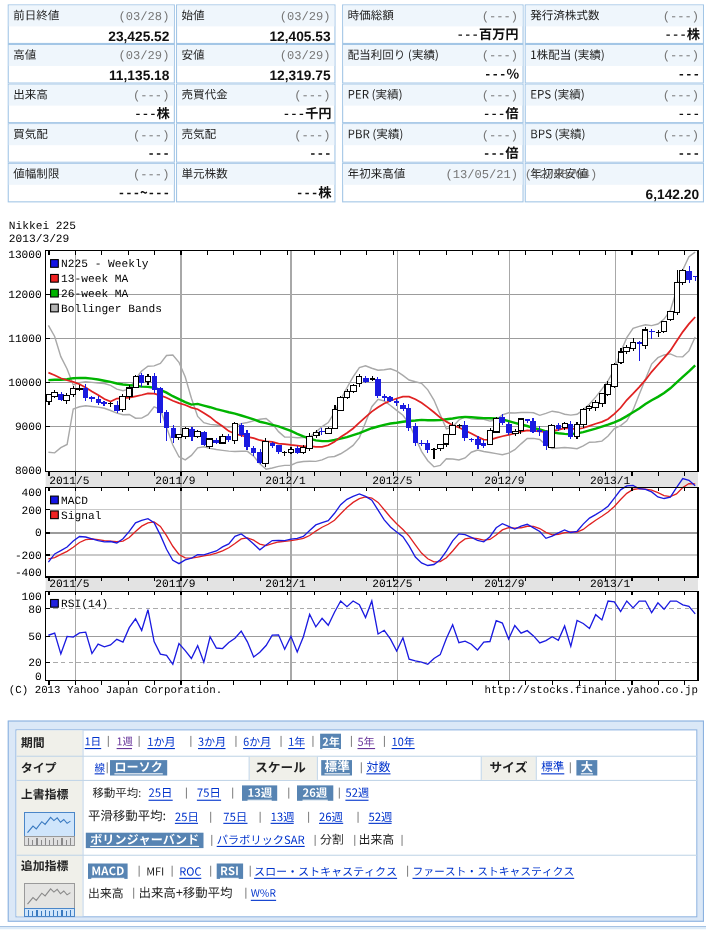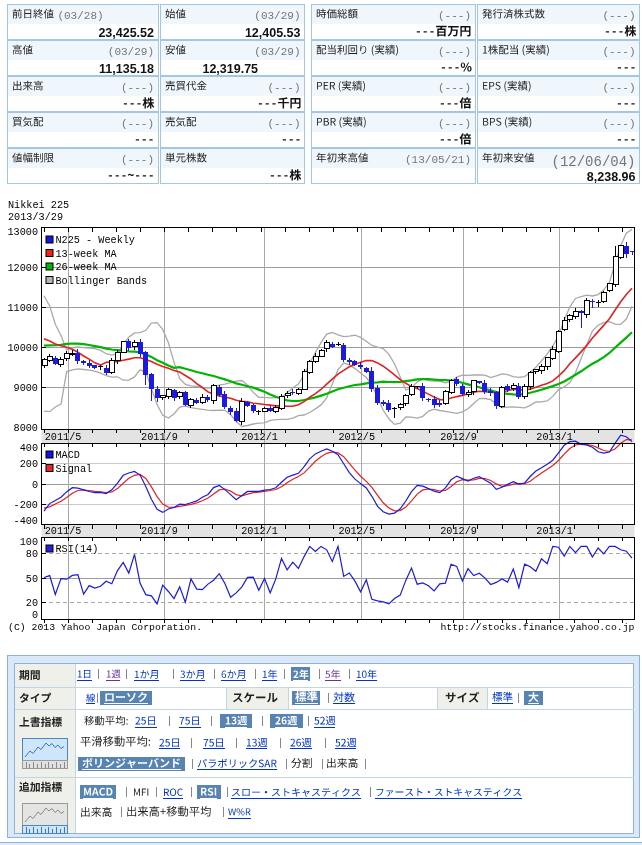--- a/index.html
+++ b/index.html
@@ -1,19 +1,19 @@
 <!DOCTYPE html>
 <html><head><meta charset="utf-8"><style>html,body{margin:0;padding:0;background:#fff;width:642px;height:845px;overflow:hidden;font-family:"Liberation Sans",sans-serif}*{box-sizing:content-box}</style></head><body>
 <div style="position:relative;width:642px;height:845px">
     <div style="position:absolute;left:7px;top:4px;width:151.5px;height:36px;border:1px solid #a3c6e6;background:#fff;box-sizing:border-box"></div>
     <div style="position:absolute;left:8px;top:5px;width:149.5px;height:19px;background:#eff6fc"></div>
     <svg style="position:absolute;left:10.5px;top:5.4px;overflow:visible" width="44" height="17">
       <path transform="translate(1,12.6)" d="M6.3 -5.4V-1.1H7.1V-5.4ZM8.5 -5.7V-0.1C8.5 0 8.4 0.1 8.3 0.1C8.1 0.1 7.5 0.1 6.9 0C7 0.3 7.1 0.6 7.2 0.8C8 0.8 8.5 0.8 8.8 0.7C9.1 0.5 9.3 0.3 9.3 -0.1V-5.7ZM7.6 -8.9C7.4 -8.4 7 -7.7 6.6 -7.2H3.5L4 -7.4C3.8 -7.8 3.3 -8.4 2.9 -8.8L2.2 -8.6C2.6 -8.1 3 -7.6 3.2 -7.2H0.6V-6.4H9.9V-7.2H7.5C7.8 -7.6 8.1 -8.1 8.4 -8.6ZM4.3 -3.2V-2.1H2V-3.2ZM4.3 -3.8H2V-4.8H4.3ZM1.2 -5.5V0.8H2V-1.5H4.3V-0.1C4.3 0.1 4.3 0.1 4.1 0.1C4 0.1 3.5 0.1 3 0.1C3.1 0.3 3.2 0.6 3.2 0.8C3.9 0.8 4.4 0.8 4.7 0.7C5 0.5 5.1 0.3 5.1 -0.1V-5.5Z M13.2 -3.7H18.4V-0.7H13.2ZM13.2 -4.5V-7.3H18.4V-4.5ZM12.3 -8.1V0.7H13.2V0H18.4V0.7H19.2V-8.1Z M26.9 -2.8C27.7 -2.5 28.6 -1.9 29.1 -1.6L29.5 -2.1C29 -2.5 28.1 -3 27.4 -3.3ZM25.8 -0.8C27.2 -0.4 28.9 0.3 29.9 0.9L30.3 0.3C29.4 -0.3 27.6 -1 26.2 -1.3ZM24.1 -2.7C24.4 -2.1 24.7 -1.3 24.8 -0.8L25.4 -1C25.3 -1.5 25 -2.3 24.7 -2.9ZM22 -2.8C21.8 -1.9 21.6 -1 21.3 -0.3C21.4 -0.3 21.7 -0.1 21.9 -0C22.2 -0.7 22.5 -1.7 22.6 -2.7ZM27 -7H29.4C29 -6.4 28.6 -5.9 28.1 -5.4C27.6 -5.9 27.2 -6.4 26.9 -7ZM21.4 -4.1 21.4 -3.4 23.1 -3.5V0.9H23.8V-3.5L24.6 -3.6C24.7 -3.4 24.7 -3.2 24.8 -3L25.3 -3.3C25.4 -3.1 25.6 -2.9 25.6 -2.8C26.5 -3.2 27.4 -3.7 28.1 -4.4C28.9 -3.6 29.8 -3 30.7 -2.7C30.8 -2.9 31 -3.2 31.2 -3.3C30.3 -3.6 29.4 -4.2 28.7 -4.9C29.4 -5.6 30 -6.5 30.4 -7.5L29.9 -7.8L29.8 -7.7H27.4C27.6 -8.1 27.8 -8.4 27.9 -8.7L27.1 -8.8C26.7 -7.9 26 -6.7 24.8 -5.8C25 -5.7 25.3 -5.4 25.4 -5.3C25.8 -5.6 26.2 -6 26.5 -6.4C26.8 -5.9 27.2 -5.4 27.6 -4.9C26.9 -4.3 26.1 -3.8 25.3 -3.5C25.2 -4 24.8 -4.8 24.4 -5.4L23.9 -5.2C24 -4.9 24.2 -4.6 24.3 -4.2L22.8 -4.2C23.5 -5.1 24.3 -6.3 24.9 -7.3L24.2 -7.6C24 -7.1 23.6 -6.4 23.2 -5.7C23 -5.9 22.8 -6.2 22.5 -6.4C22.9 -7 23.4 -7.8 23.7 -8.5L23 -8.8C22.8 -8.2 22.4 -7.4 22.1 -6.9L21.8 -7.1L21.4 -6.6C21.9 -6.2 22.4 -5.6 22.8 -5.1C22.5 -4.8 22.3 -4.4 22.1 -4.1Z M37.5 -4.1H40.2V-3.3H37.5ZM37.5 -2.7H40.2V-1.8H37.5ZM37.5 -5.6H40.2V-4.7H37.5ZM36.7 -6.2V-1.2H40.9V-6.2H38.7L38.8 -7H41.5V-7.7H38.9L39 -8.8L38.2 -8.8L38.1 -7.7H35.2V-7H38L37.9 -6.2ZM35.1 -5.6V0.8H35.8V0.3H41.6V-0.4H35.8V-5.6ZM34.3 -8.8C33.7 -7.2 32.7 -5.6 31.7 -4.6C31.8 -4.4 32 -4 32.1 -3.8C32.5 -4.2 32.8 -4.6 33.2 -5.1V0.8H33.9V-6.3C34.3 -7 34.7 -7.8 35 -8.6Z" fill="#222"></path>
     </svg>
-    <div style="position:absolute;left:7px;top:9.5px;width:147.0px;text-align:center;font-family:'Liberation Mono',monospace;font-size:11px;color:#757575">(03/28)</div>
+    <div style="position:absolute;left:7px;top:9.5px;width:147.0px;text-align:right;font-family:'Liberation Mono',monospace;font-size:11px;color:#757575">(03/28)</div>
     <div style="position:absolute;left:7px;top:25.5px;width:147.0px;text-align:right;font-family:'Liberation Sans',sans-serif;font-size:12.5px;font-weight:bold;color:#111">23,425.52</div>
     <div style="position:absolute;left:7px;top:40px;width:151.5px;height:36px;border:1px solid #a3c6e6;background:#fff;box-sizing:border-box"></div>
     <div style="position:absolute;left:8px;top:41px;width:149.5px;height:19px;background:#eff6fc"></div>
     <svg style="position:absolute;left:10.5px;top:41.4px;overflow:visible" width="23" height="17">
       <path transform="translate(1,12.6)" d="M3.2 -6H7.3V-5H3.2ZM2.4 -6.5V-4.4H8.1V-6.5ZM4.8 -8.8V-7.8H0.7V-7.1H9.8V-7.8H5.6V-8.8ZM1.2 -3.7V0.8H1.9V-3H8.6V-0.1C8.6 0 8.6 0.1 8.4 0.1C8.2 0.1 7.6 0.1 7 0.1C7.1 0.3 7.2 0.6 7.2 0.8C8.1 0.8 8.6 0.8 9 0.7C9.3 0.6 9.4 0.3 9.4 -0.1V-3.7ZM3.9 -1.8H6.6V-0.7H3.9ZM3.3 -2.4V0.4H3.9V-0.1H7.3V-2.4Z M16.5 -4.1H19.2V-3.3H16.5ZM16.5 -2.7H19.2V-1.8H16.5ZM16.5 -5.6H19.2V-4.7H16.5ZM15.7 -6.2V-1.2H19.9V-6.2H17.7L17.8 -7H20.5V-7.7H17.9L18 -8.8L17.2 -8.8L17.1 -7.7H14.2V-7H17L16.9 -6.2ZM14.1 -5.6V0.8H14.8V0.3H20.6V-0.4H14.8V-5.6ZM13.3 -8.8C12.7 -7.2 11.7 -5.6 10.7 -4.6C10.8 -4.4 11 -4 11.1 -3.8C11.5 -4.2 11.8 -4.6 12.2 -5.1V0.8H12.9V-6.3C13.3 -7 13.7 -7.8 14 -8.6Z" fill="#222"></path>
     </svg>
     <div style="position:absolute;left:7px;top:45.5px;width:147.0px;text-align:right;font-family:'Liberation Mono',monospace;font-size:11px;color:#757575">(03/29)</div>
     <div style="position:absolute;left:7px;top:61.5px;width:147.0px;text-align:right;font-family:'Liberation Sans',sans-serif;font-size:12.5px;font-weight:bold;color:#111">11,135.18</div>
     <div style="position:absolute;left:7px;top:76px;width:151.5px;height:36px;border:1px solid #a3c6e6;background:#fff;box-sizing:border-box"></div>
     <div style="position:absolute;left:8px;top:77px;width:149.5px;height:19px;background:#eff6fc"></div>
@@ -48,21 +48,21 @@
       <path transform="translate(1,12.6)" d="M5.1 -3.4V0.9H5.9V0.4H8.8V0.8H9.6V-3.4ZM5.9 -0.3V-2.7H8.8V-0.3ZM6.5 -8.8C6.2 -7.7 5.7 -6.2 5.3 -5.2L4.4 -5.2L4.5 -4.4L9.2 -4.7C9.4 -4.5 9.5 -4.2 9.6 -4L10.2 -4.4C10 -5.1 9.2 -6.3 8.5 -7.2L7.9 -6.9C8.2 -6.4 8.6 -5.9 8.9 -5.4L6 -5.3C6.5 -6.2 7 -7.6 7.3 -8.6ZM2.1 -8.8C1.9 -8.2 1.8 -7.4 1.6 -6.6H0.5V-5.9H1.4C1.1 -4.6 0.8 -3.3 0.6 -2.4L1.2 -2.1L1.3 -2.5C1.7 -2.3 2.1 -2 2.4 -1.8C1.9 -0.8 1.3 -0.2 0.5 0.2C0.7 0.4 0.9 0.7 1 0.9C1.8 0.4 2.5 -0.3 3.1 -1.3C3.5 -0.9 3.9 -0.5 4.1 -0.2L4.6 -0.8C4.3 -1.2 3.9 -1.6 3.4 -2C3.9 -3.2 4.2 -4.7 4.4 -6.6L3.9 -6.7L3.8 -6.6H2.4C2.5 -7.4 2.7 -8.1 2.8 -8.7ZM2.2 -5.9H3.6C3.4 -4.5 3.2 -3.4 2.8 -2.4C2.4 -2.7 1.9 -3 1.5 -3.2C1.7 -4 2 -5 2.2 -5.9Z M16.5 -4.1H19.2V-3.3H16.5ZM16.5 -2.7H19.2V-1.8H16.5ZM16.5 -5.6H19.2V-4.7H16.5ZM15.7 -6.2V-1.2H19.9V-6.2H17.7L17.8 -7H20.5V-7.7H17.9L18 -8.8L17.2 -8.8L17.1 -7.7H14.2V-7H17L16.9 -6.2ZM14.1 -5.6V0.8H14.8V0.3H20.6V-0.4H14.8V-5.6ZM13.3 -8.8C12.7 -7.2 11.7 -5.6 10.7 -4.6C10.8 -4.4 11 -4 11.1 -3.8C11.5 -4.2 11.8 -4.6 12.2 -5.1V0.8H12.9V-6.3C13.3 -7 13.7 -7.8 14 -8.6Z" fill="#222"></path>
     </svg>
     <div style="position:absolute;left:160px;top:9.5px;width:140.5px;text-align:right;font-family:'Liberation Mono',monospace;font-size:11px;color:#757575">(03/29)</div>
     <div style="position:absolute;left:160px;top:25.5px;width:140.5px;text-align:right;font-family:'Liberation Sans',sans-serif;font-size:12.5px;font-weight:bold;color:#111">12,405.53</div>
     <div style="position:absolute;left:160px;top:40px;width:145px;height:36px;border:1px solid #a3c6e6;background:#fff;box-sizing:border-box"></div>
     <div style="position:absolute;left:161px;top:41px;width:143px;height:19px;background:#eff6fc"></div>
     <svg style="position:absolute;left:163.5px;top:41.4px;overflow:visible" width="23" height="17">
       <path transform="translate(1,12.6)" d="M0.9 -7.7V-5.4H1.7V-7H8.8V-5.4H9.7V-7.7H5.6V-8.8H4.8V-7.7ZM0.6 -4.8V-4.1H3.2C2.7 -3.1 2.2 -2.2 1.8 -1.5L2.6 -1.3L2.9 -1.8C3.5 -1.6 4.2 -1.3 4.9 -1.1C3.9 -0.4 2.5 -0.1 0.8 0.1C1 0.3 1.2 0.7 1.3 0.9C3.2 0.6 4.6 0.1 5.8 -0.7C7 -0.2 8.1 0.4 8.8 0.9L9.4 0.2C8.7 -0.3 7.6 -0.8 6.4 -1.3C7.2 -2 7.7 -2.9 8 -4.1H9.9V-4.8H4.5L5.2 -6.3L4.4 -6.5C4.2 -6 3.9 -5.4 3.6 -4.8ZM4.1 -4.1H7.1C6.8 -3 6.3 -2.2 5.6 -1.6C4.8 -1.9 4 -2.2 3.2 -2.4Z M16.5 -4.1H19.2V-3.3H16.5ZM16.5 -2.7H19.2V-1.8H16.5ZM16.5 -5.6H19.2V-4.7H16.5ZM15.7 -6.2V-1.2H19.9V-6.2H17.7L17.8 -7H20.5V-7.7H17.9L18 -8.8L17.2 -8.8L17.1 -7.7H14.2V-7H17L16.9 -6.2ZM14.1 -5.6V0.8H14.8V0.3H20.6V-0.4H14.8V-5.6ZM13.3 -8.8C12.7 -7.2 11.7 -5.6 10.7 -4.6C10.8 -4.4 11 -4 11.1 -3.8C11.5 -4.2 11.8 -4.6 12.2 -5.1V0.8H12.9V-6.3C13.3 -7 13.7 -7.8 14 -8.6Z" fill="#222"></path>
     </svg>
     <div style="position:absolute;left:160px;top:45.5px;width:140.5px;text-align:right;font-family:'Liberation Mono',monospace;font-size:11px;color:#757575">(03/29)</div>
-    <div style="position:absolute;left:160px;top:61.5px;width:140.5px;text-align:center;font-family:'Liberation Sans',sans-serif;font-size:12.5px;font-weight:bold;color:#111">12,319.75</div>
+    <div style="position:absolute;left:160px;top:61.5px;width:140.5px;text-align:right;font-family:'Liberation Sans',sans-serif;font-size:12.5px;font-weight:bold;color:#111">12,319.75</div>
     <div style="position:absolute;left:160px;top:76px;width:145px;height:36px;border:1px solid #a3c6e6;background:#fff;box-sizing:border-box"></div>
     <div style="position:absolute;left:161px;top:77px;width:143px;height:19px;background:#eff6fc"></div>
     <svg style="position:absolute;left:163.5px;top:77.4px;overflow:visible" width="44" height="17">
       <path transform="translate(1,12.6)" d="M1 -4.5V-2.4H1.7V-3.7H8.8V-2.4H9.6V-4.5ZM6 -3.2V-0.4C6 0.4 6.3 0.6 7.2 0.6C7.4 0.6 8.6 0.6 8.8 0.6C9.6 0.6 9.8 0.3 9.9 -1.1C9.7 -1.2 9.4 -1.3 9.2 -1.4C9.2 -0.3 9.1 -0.1 8.7 -0.1C8.5 -0.1 7.5 -0.1 7.3 -0.1C6.9 -0.1 6.8 -0.1 6.8 -0.4V-3.2ZM3.4 -3.2C3.3 -1.4 2.9 -0.3 0.5 0.2C0.6 0.3 0.8 0.7 0.9 0.9C3.5 0.2 4.1 -1.1 4.3 -3.2ZM4.8 -8.8V-7.8H0.7V-7.1H4.8V-6H1.7V-5.3H8.9V-6H5.6V-7.1H9.8V-7.8H5.6V-8.8Z M17.3 -7.7H19.1V-6.6H17.3ZM14.8 -7.7H16.6V-6.6H14.8ZM12.5 -7.7H14.2V-6.6H12.5ZM11.7 -8.3V-6H19.9V-8.3ZM13.1 -3.5H18.4V-2.7H13.1ZM13.1 -2.2H18.4V-1.4H13.1ZM13.1 -4.8H18.4V-4.1H13.1ZM12.3 -5.4V-0.9H19.3V-5.4ZM16.6 -0.3C17.8 0.1 19 0.5 19.7 0.9L20.5 0.4C19.7 0.1 18.4 -0.4 17.2 -0.7ZM14.2 -0.8C13.4 -0.3 12.1 0.1 11 0.3C11.2 0.4 11.5 0.7 11.6 0.9C12.7 0.6 14 0.1 14.9 -0.4Z M28.5 -8.2C29.1 -7.7 29.9 -7 30.2 -6.5L30.8 -6.9C30.5 -7.4 29.7 -8.1 29.1 -8.6ZM26.8 -8.7C26.8 -7.6 26.9 -6.5 27 -5.5L24.4 -5.2L24.5 -4.5L27 -4.8C27.4 -1.5 28.3 0.7 30 0.8C30.6 0.9 31 0.3 31.2 -1.5C31.1 -1.6 30.7 -1.8 30.6 -1.9C30.5 -0.7 30.3 -0.1 30 -0.1C28.9 -0.2 28.2 -2.1 27.8 -4.9L31 -5.3L30.9 -6L27.7 -5.6C27.6 -6.6 27.6 -7.6 27.5 -8.7ZM24.3 -8.7C23.6 -7 22.4 -5.4 21.2 -4.4C21.4 -4.2 21.6 -3.8 21.7 -3.7C22.2 -4.1 22.6 -4.6 23.1 -5.2V0.8H23.9V-6.3C24.3 -7 24.7 -7.7 25 -8.5Z M33.6 -2.3C34 -1.7 34.5 -0.9 34.6 -0.3L35.3 -0.6C35.1 -1.2 34.7 -2 34.3 -2.5ZM39.1 -2.6C38.9 -2 38.4 -1.1 38 -0.6L38.6 -0.3C39 -0.8 39.5 -1.6 39.9 -2.3ZM32.3 -0.2V0.5H41.2V-0.2H37.1V-2.8H40.7V-3.5H37.1V-4.9H39.4V-5.6C40 -5.1 40.6 -4.8 41.1 -4.5C41.3 -4.7 41.5 -5 41.7 -5.2C40 -5.9 38.2 -7.3 37.1 -8.8H36.3C35.4 -7.5 33.7 -6 31.9 -5.1C32.1 -4.9 32.3 -4.6 32.4 -4.4C33 -4.7 33.6 -5.1 34.1 -5.5V-4.9H36.3V-3.5H32.7V-2.8H36.3V-0.2ZM36.7 -8.1C37.3 -7.2 38.3 -6.4 39.3 -5.6H34.3C35.3 -6.4 36.2 -7.3 36.7 -8.1Z" fill="#222"></path>
     </svg>
     <div style="position:absolute;left:160px;top:81.5px;width:140.5px;text-align:right;font-family:'Liberation Mono',monospace;font-size:11px;color:#757575">(---)</div>
     <svg style="position:absolute;left:255.6px;top:93.1px;overflow:visible" width="46" height="20">
       <path transform="translate(1,14.4)" d="M1.8 -2.8H5V-4.1H1.8Z M8.6 -2.8H11.8V-4.1H8.6Z M15.4 -2.8H18.6V-4.1H15.4Z M29.7 -10.1C27.7 -9.5 24.5 -9.1 21.6 -8.8C21.8 -8.5 21.9 -7.9 22 -7.6C23.1 -7.6 24.4 -7.8 25.6 -7.9V-5.5H21V-4.1H25.6V1.1H27.1V-4.1H31.9V-5.5H27.1V-8.1C28.4 -8.3 29.7 -8.6 30.8 -8.9Z M42.1 -8V-5H39.1V-8ZM33.4 -9.4V1.1H34.8V-3.6H42.1V-0.6C42.1 -0.4 42 -0.3 41.8 -0.3C41.5 -0.3 40.8 -0.3 40.1 -0.4C40.3 0 40.5 0.7 40.6 1.1C41.7 1.1 42.4 1 42.9 0.8C43.4 0.6 43.5 0.2 43.5 -0.6V-9.4ZM34.8 -5V-8H37.6V-5Z" fill="#111"></path>
     </svg>
     <div style="position:absolute;left:160px;top:112px;width:145px;height:36px;border:1px solid #a3c6e6;background:#fff;box-sizing:border-box"></div>
@@ -158,22 +158,22 @@
     </svg>
     <div style="position:absolute;left:477px;top:117.5px;width:158.5px;text-align:right;font-family:'Liberation Mono',monospace;font-size:11px;color:#757575">(---)</div>
     <svg style="position:absolute;left:614.6px;top:129.1px;overflow:visible" width="22" height="20">
       <path transform="translate(1,14.4)" d="M1.8 -2.8H5V-4.1H1.8Z M8.6 -2.8H11.8V-4.1H8.6Z M15.4 -2.8H18.6V-4.1H15.4Z" fill="#111"></path>
     </svg>
     <div style="position:absolute;left:477px;top:148px;width:163px;height:36px;border:1px solid #a3c6e6;background:#fff;box-sizing:border-box"></div>
     <div style="position:absolute;left:478px;top:149px;width:161px;height:19px;background:#eff6fc"></div>
     <svg style="position:absolute;left:480.5px;top:149.4px;overflow:visible" width="54" height="17">
       <path transform="translate(1,12.6)" d="M0.5 -2.3V-1.6H5.4V0.8H6.2V-1.6H10V-2.3H6.2V-4.4H9.3V-5.2H6.2V-6.8H9.5V-7.5H3.2C3.4 -7.9 3.6 -8.3 3.7 -8.7L2.9 -8.9C2.4 -7.4 1.5 -6.1 0.5 -5.2C0.7 -5.1 1.1 -4.8 1.2 -4.7C1.8 -5.2 2.3 -6 2.8 -6.8H5.4V-5.2H2.2V-2.3ZM3 -2.3V-4.4H5.4V-2.3Z M14.8 -7.9V-7.1H16.6C16.6 -4.4 16.4 -1.3 14.1 0.3C14.3 0.4 14.5 0.7 14.7 0.9C17.1 -0.9 17.3 -4.1 17.4 -7.1H19.6C19.5 -2.3 19.3 -0.6 19 -0.2C18.9 -0.1 18.8 -0 18.6 -0C18.4 -0 17.8 -0 17.2 -0.1C17.3 0.1 17.4 0.5 17.4 0.7C18 0.8 18.6 0.8 18.9 0.7C19.3 0.7 19.5 0.6 19.7 0.3C20.1 -0.3 20.2 -2 20.4 -7.4C20.4 -7.5 20.4 -7.9 20.4 -7.9ZM14.7 -4.9C14.5 -4.6 14.1 -4.1 13.9 -3.8L13.5 -4.2C14 -4.9 14.5 -5.8 14.8 -6.6L14.4 -6.9L14.3 -6.9H13.4V-8.8H12.6V-6.9H11.1V-6.2H13.9C13.2 -4.7 11.9 -3.3 10.8 -2.5C10.9 -2.3 11.1 -2 11.2 -1.8C11.7 -2.1 12.1 -2.6 12.6 -3.1V0.8H13.4V-3.4C13.8 -3 14.3 -2.3 14.6 -2L15 -2.6L14.2 -3.4C14.5 -3.7 14.9 -4.1 15.2 -4.5Z M28.9 -6.6C28.7 -6 28.2 -5.1 27.9 -4.5L28.5 -4.3C28.9 -4.8 29.4 -5.6 29.8 -6.4ZM22.9 -6.3C23.4 -5.7 23.8 -4.8 23.9 -4.3L24.6 -4.6C24.5 -5.1 24.1 -5.9 23.6 -6.6ZM25.8 -8.8V-7.5H22.1V-6.8H25.8V-4.2H21.6V-3.4H25.3C24.3 -2.1 22.8 -0.9 21.4 -0.3C21.5 -0.1 21.8 0.2 21.9 0.4C23.3 -0.3 24.8 -1.6 25.8 -3V0.8H26.7V-3C27.7 -1.6 29.2 -0.3 30.6 0.4C30.7 0.2 31 -0.1 31.2 -0.2C29.7 -0.9 28.2 -2.1 27.2 -3.4H30.9V-4.2H26.7V-6.8H30.5V-7.5H26.7V-8.8Z M32.4 -7.7V-5.4H33.2V-7H40.3V-5.4H41.2V-7.7H37.1V-8.8H36.3V-7.7ZM32.1 -4.8V-4.1H34.7C34.2 -3.1 33.7 -2.2 33.3 -1.5L34.1 -1.3L34.4 -1.8C35 -1.6 35.7 -1.3 36.4 -1.1C35.4 -0.4 34 -0.1 32.3 0.1C32.5 0.3 32.7 0.7 32.8 0.9C34.6 0.6 36.1 0.1 37.3 -0.7C38.5 -0.2 39.6 0.4 40.3 0.9L40.9 0.2C40.2 -0.3 39.1 -0.8 37.9 -1.3C38.7 -2 39.2 -2.9 39.5 -4.1H41.4V-4.8H36L36.7 -6.3L35.9 -6.5C35.7 -6 35.4 -5.4 35.1 -4.8ZM35.6 -4.1H38.6C38.3 -3 37.8 -2.2 37.1 -1.6C36.3 -1.9 35.5 -2.2 34.7 -2.4Z M48 -4.1H50.7V-3.3H48ZM48 -2.7H50.7V-1.8H48ZM48 -5.6H50.7V-4.7H48ZM47.2 -6.2V-1.2H51.4V-6.2H49.2L49.3 -7H52V-7.7H49.4L49.5 -8.8L48.7 -8.8L48.6 -7.7H45.7V-7H48.5L48.4 -6.2ZM45.6 -5.6V0.8H46.3V0.3H52.1V-0.4H46.3V-5.6ZM44.8 -8.8C44.2 -7.2 43.2 -5.6 42.2 -4.6C42.3 -4.4 42.5 -4 42.6 -3.8C43 -4.2 43.3 -4.6 43.7 -5.1V0.8H44.4V-6.3C44.8 -7 45.2 -7.8 45.5 -8.6Z" fill="#222"></path>
     </svg>
-    <div style="position:absolute;left:477px;top:153.5px;width:158.5px;text-align:right;font-family:'Liberation Mono',monospace;font-size:14px;color:#757575">(12/06/04)</div>
-    <div style="position:absolute;left:477px;top:169.5px;width:158.5px;text-align:right;font-family:'Liberation Sans',sans-serif;font-size:12.5px;font-weight:bold;color:#111">8,238.96</div>
+    <div style="position:absolute;left:477px;top:153.5px;width:158.5px;text-align:left;font-family:'Liberation Mono',monospace;font-size:11px;color:#757575">(12/06/04)</div>
+    <div style="position:absolute;left:477px;top:169.5px;width:158.5px;text-align:right;font-family:'Liberation Sans',sans-serif;font-size:12.5px;font-weight:bold;color:#111">6,142.20</div>
     <svg style="position:absolute;left:0;top:0" width="642" height="642">
       <style>.m10{font-family:"Liberation Mono",monospace;font-size:10.2px;fill:#000}.m98{font-family:"Liberation Mono",monospace;font-size:9.8px;fill:#000}</style>
       <rect x="41.5" y="429.0" width="593.0" height="14.0" fill="#e3e3e3"></rect>
       <rect x="41.5" y="525.0" width="593.0" height="12.0" fill="#e3e3e3"></rect>
       <line x1="41.5" y1="267.5" x2="634.5" y2="267.5" stroke="#9c9c9c" stroke-width="1" shape-rendering="crispEdges"></line>
       <line x1="41.5" y1="307.5" x2="634.5" y2="307.5" stroke="#9c9c9c" stroke-width="1" shape-rendering="crispEdges"></line>
       <line x1="41.5" y1="347.5" x2="634.5" y2="347.5" stroke="#9c9c9c" stroke-width="1" shape-rendering="crispEdges"></line>
       <line x1="41.5" y1="387.5" x2="634.5" y2="387.5" stroke="#9c9c9c" stroke-width="1" shape-rendering="crispEdges"></line>
       <line x1="41.5" y1="463.5" x2="634.5" y2="463.5" stroke="#c9c9c9" stroke-width="1" shape-rendering="crispEdges"></line>
       <line x1="41.5" y1="504.5" x2="634.5" y2="504.5" stroke="#c9c9c9" stroke-width="1" shape-rendering="crispEdges"></line>

